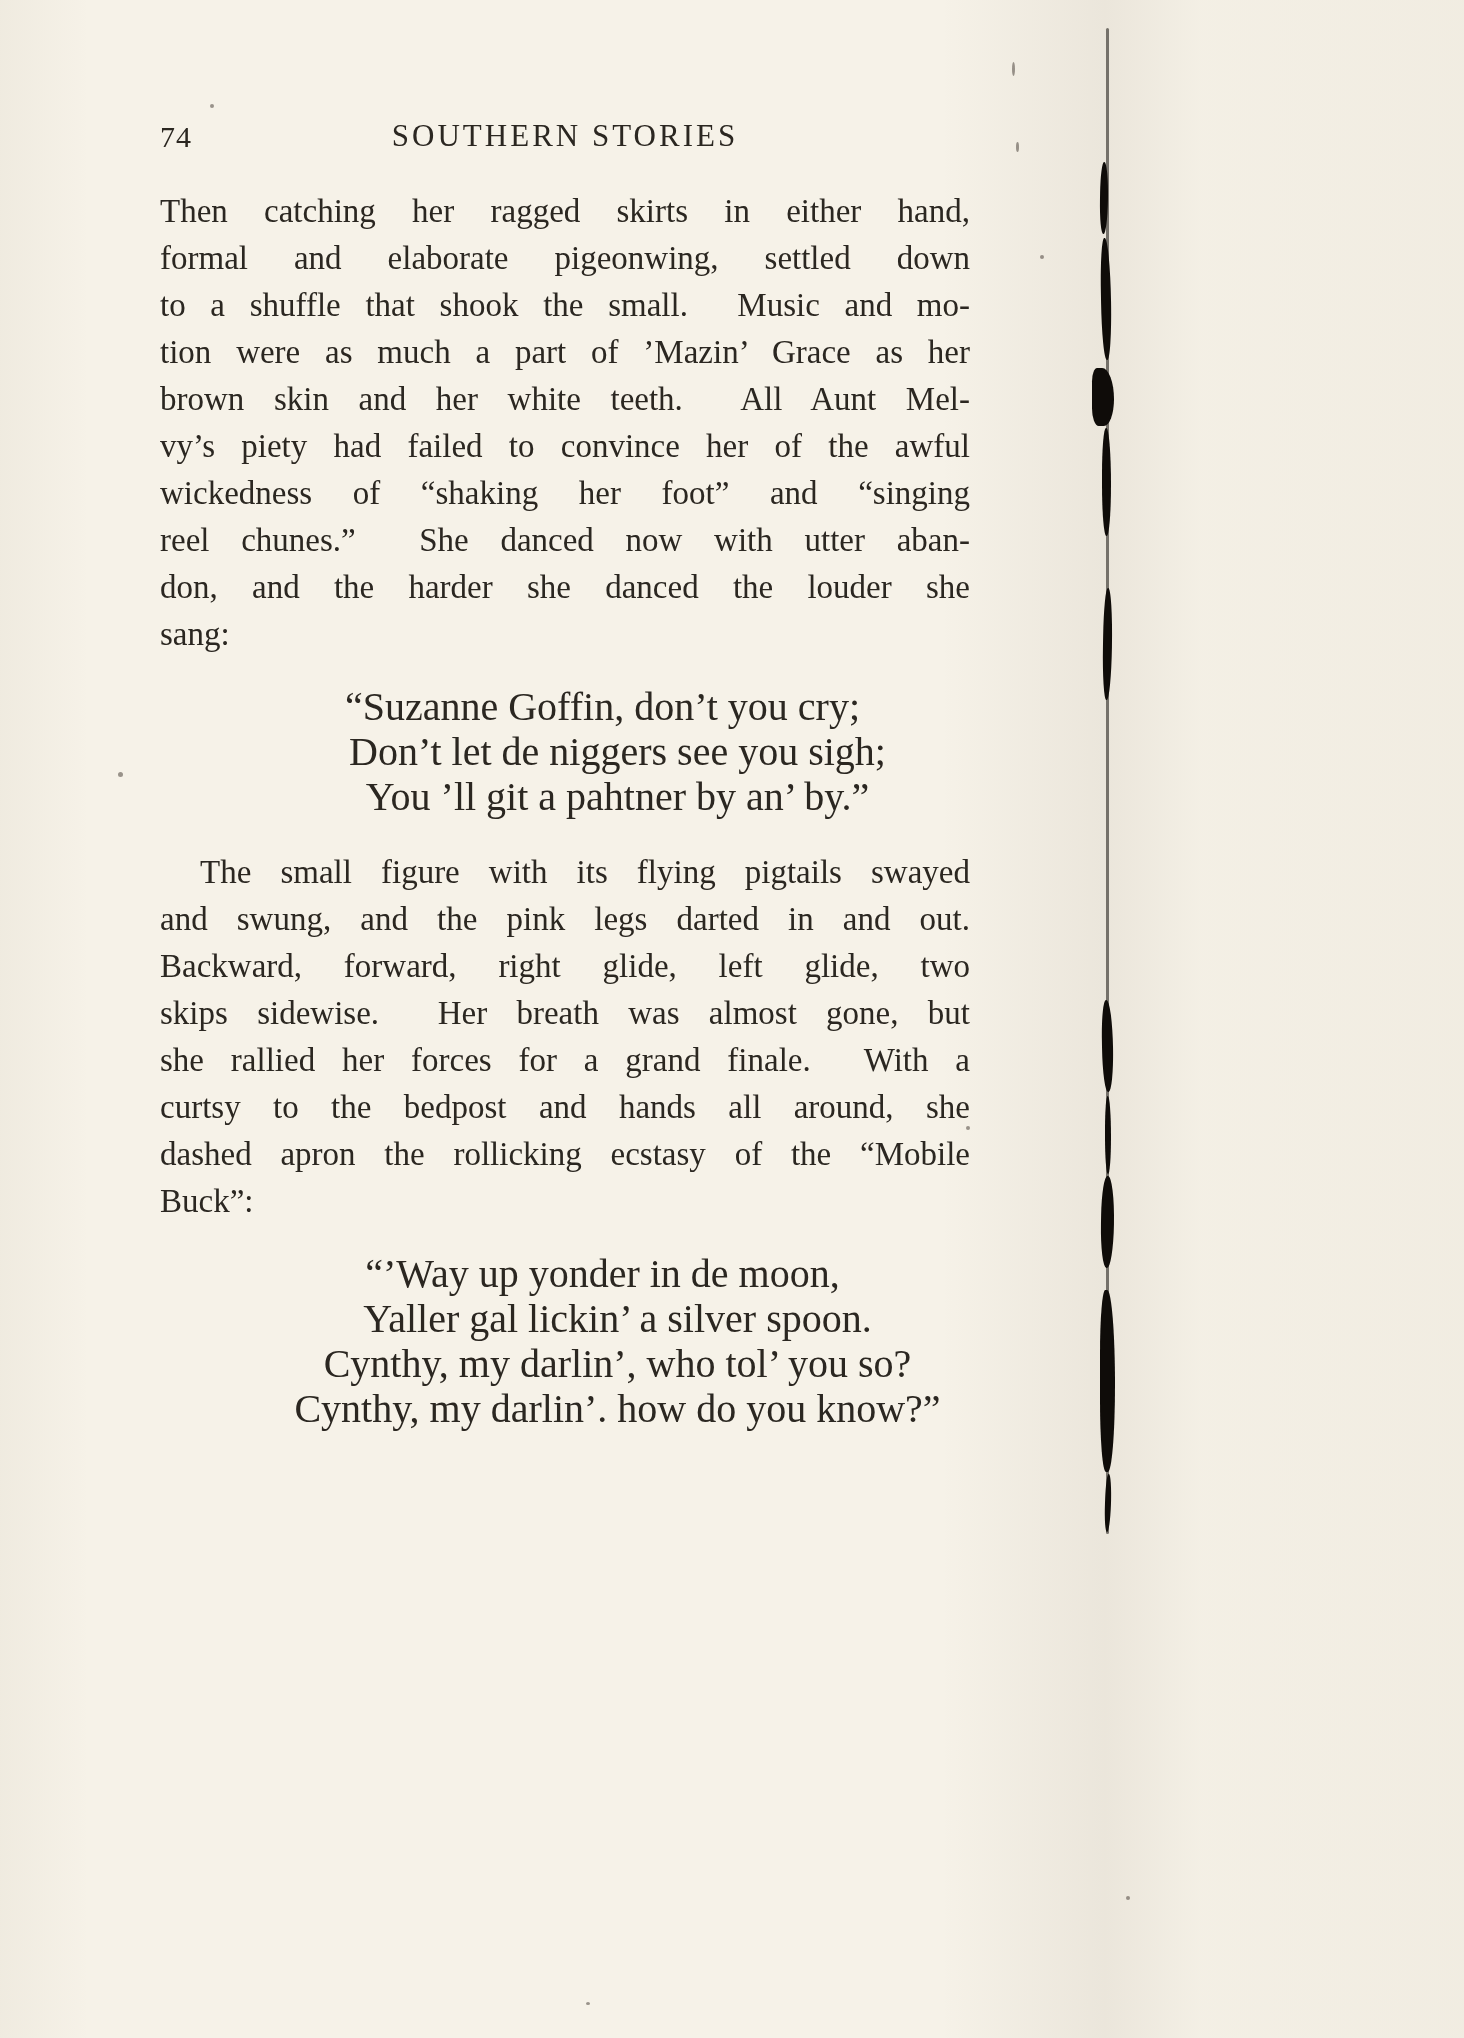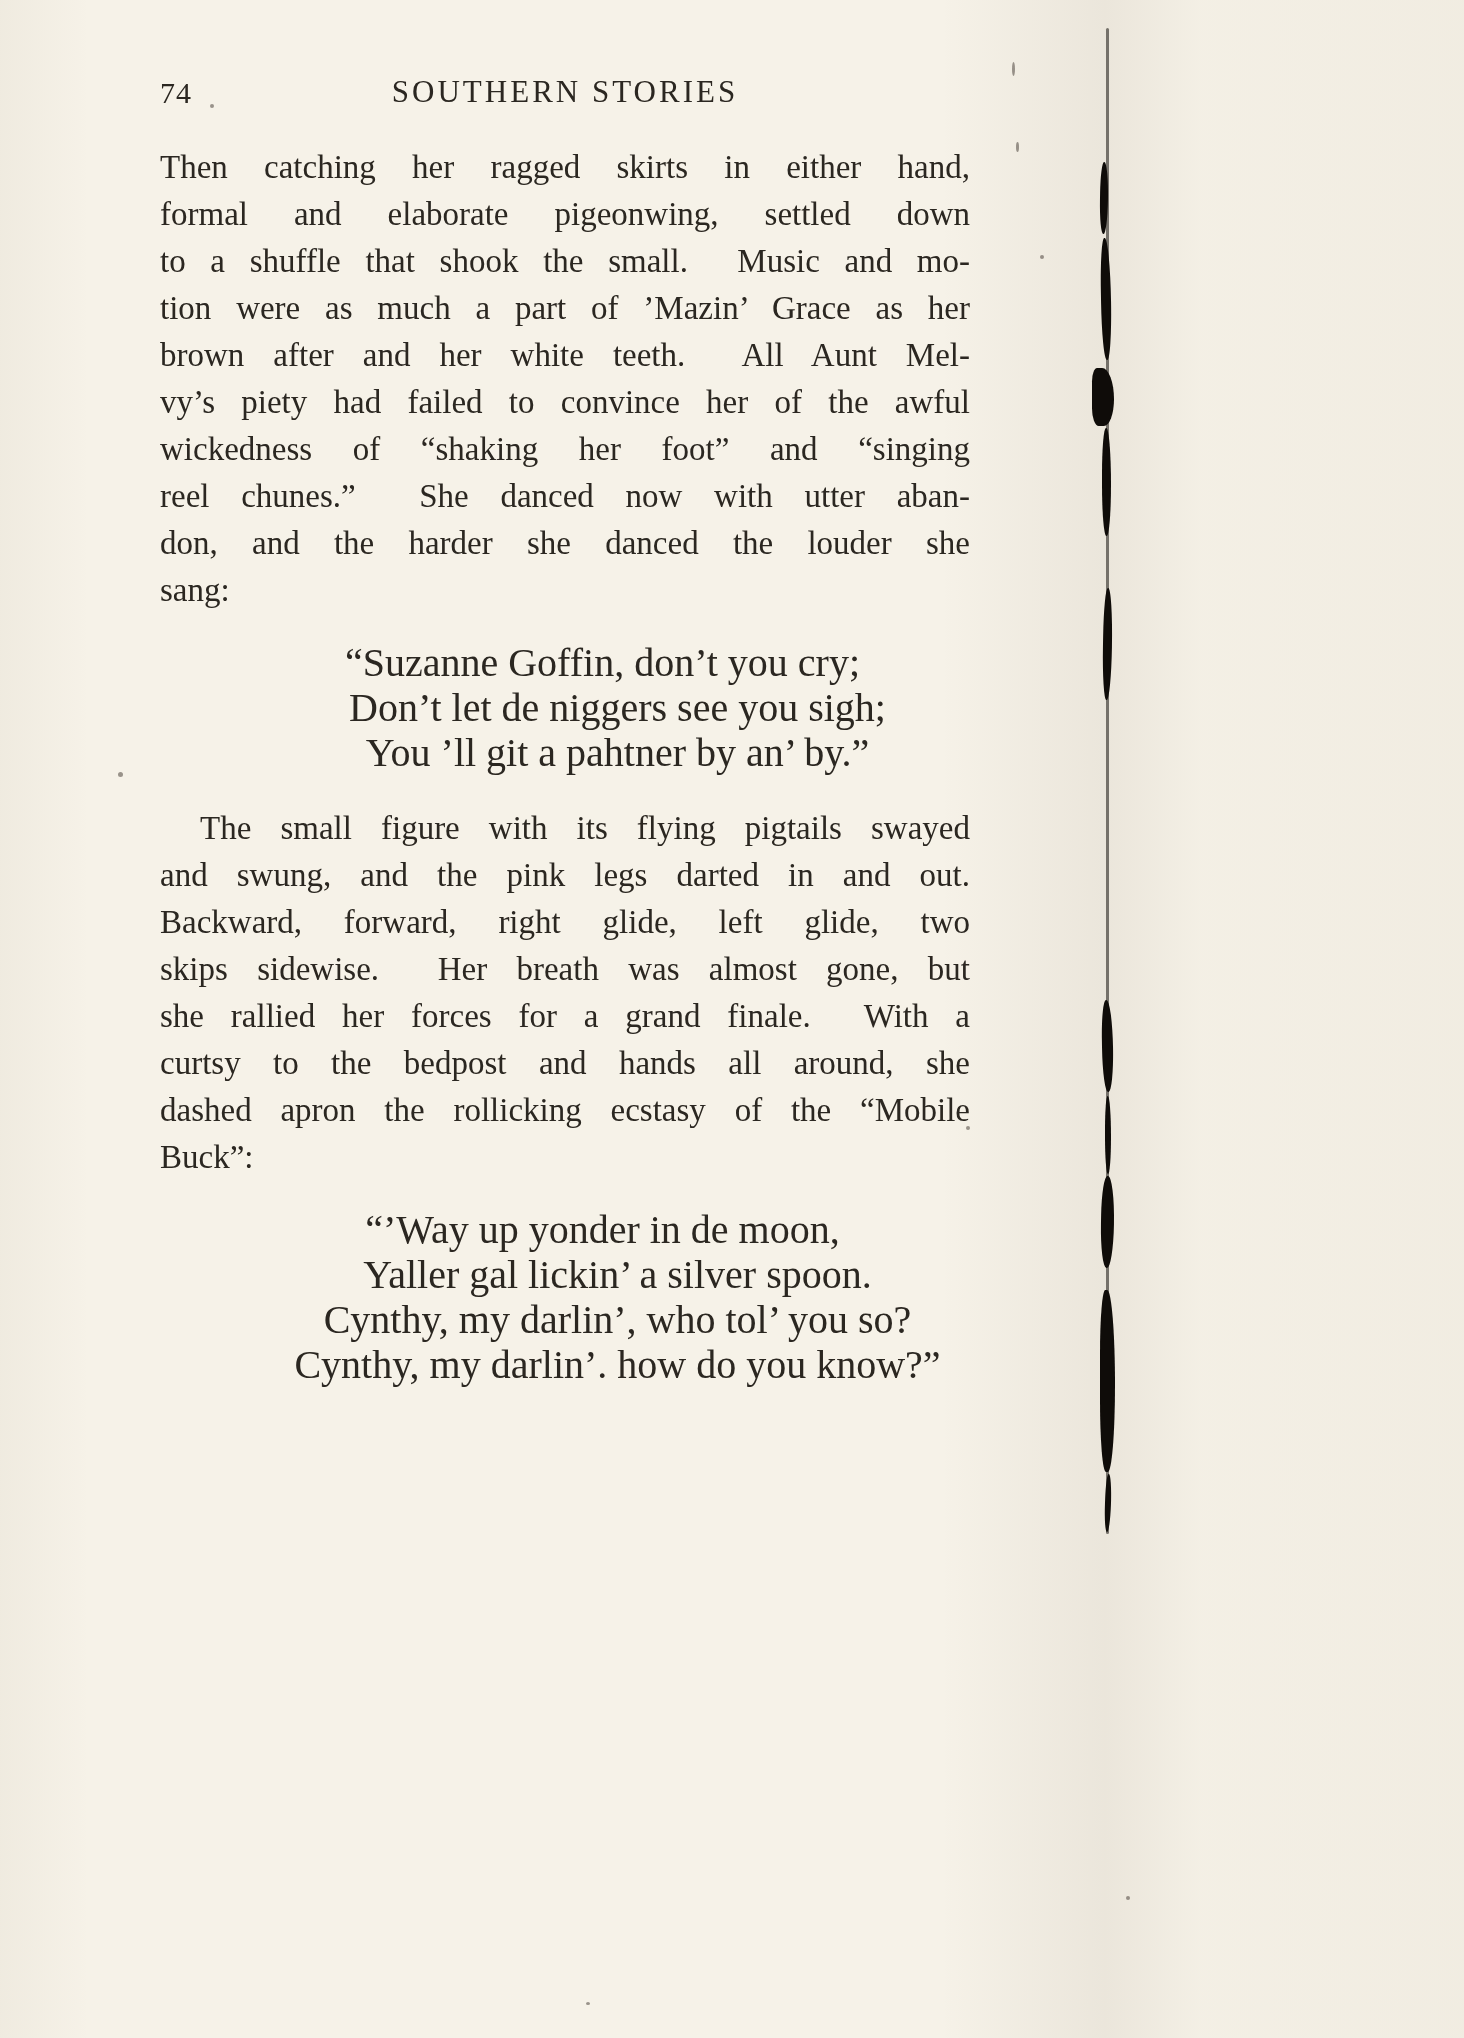--- a/index.html
+++ b/index.html
@@ -30,20 +30,21 @@
   .page-inner {
     position: absolute;
     left: 160px;
     top: 72px;
     width: 810px;
   }
   .page-header {
     position: relative;
     height: 44px;
     margin-bottom: 28px;
+    margin-top: 44px;
   }
   .page-number {
     position: absolute;
     left: 0;
     top: 4px;
     font-size: 30px;
     letter-spacing: 1px;
   }
   .header-title {
     position: absolute;
@@ -129,21 +130,21 @@
   <div class="page-header">
     <span class="page-number">74</span>
     <span class="header-title">SOUTHERN STORIES</span>
   </div>
   <div>
       <div class="prose">
         <div class="line">Then catching her ragged skirts in either hand,</div>
         <div class="line">formal and elaborate pigeonwing, settled down</div>
         <div class="line">to a shuffle that shook the small.  Music and mo-</div>
         <div class="line">tion were as much a part of ’Mazin’ Grace as her</div>
-        <div class="line">brown after and her white teeth.  All Aunt Mel-</div>
+        <div class="line">brown skin and her white teeth.  All Aunt Mel-</div>
         <div class="line">vy’s piety had failed to convince her of the awful</div>
         <div class="line">wickedness of “shaking her foot” and “singing</div>
         <div class="line">reel chunes.”  She danced now with utter aban-</div>
         <div class="line">don, and the harder she danced the louder she</div>
         <div class="line last">sang:</div>
       </div>
       <div class="verse">
         <div class="line">“Suzanne Goffin, don’t you cry;</div>
         <div class="line">Don’t let de niggers see you sigh;</div>
         <div class="line last">You ’ll git a pahtner by an’ by.”</div>

